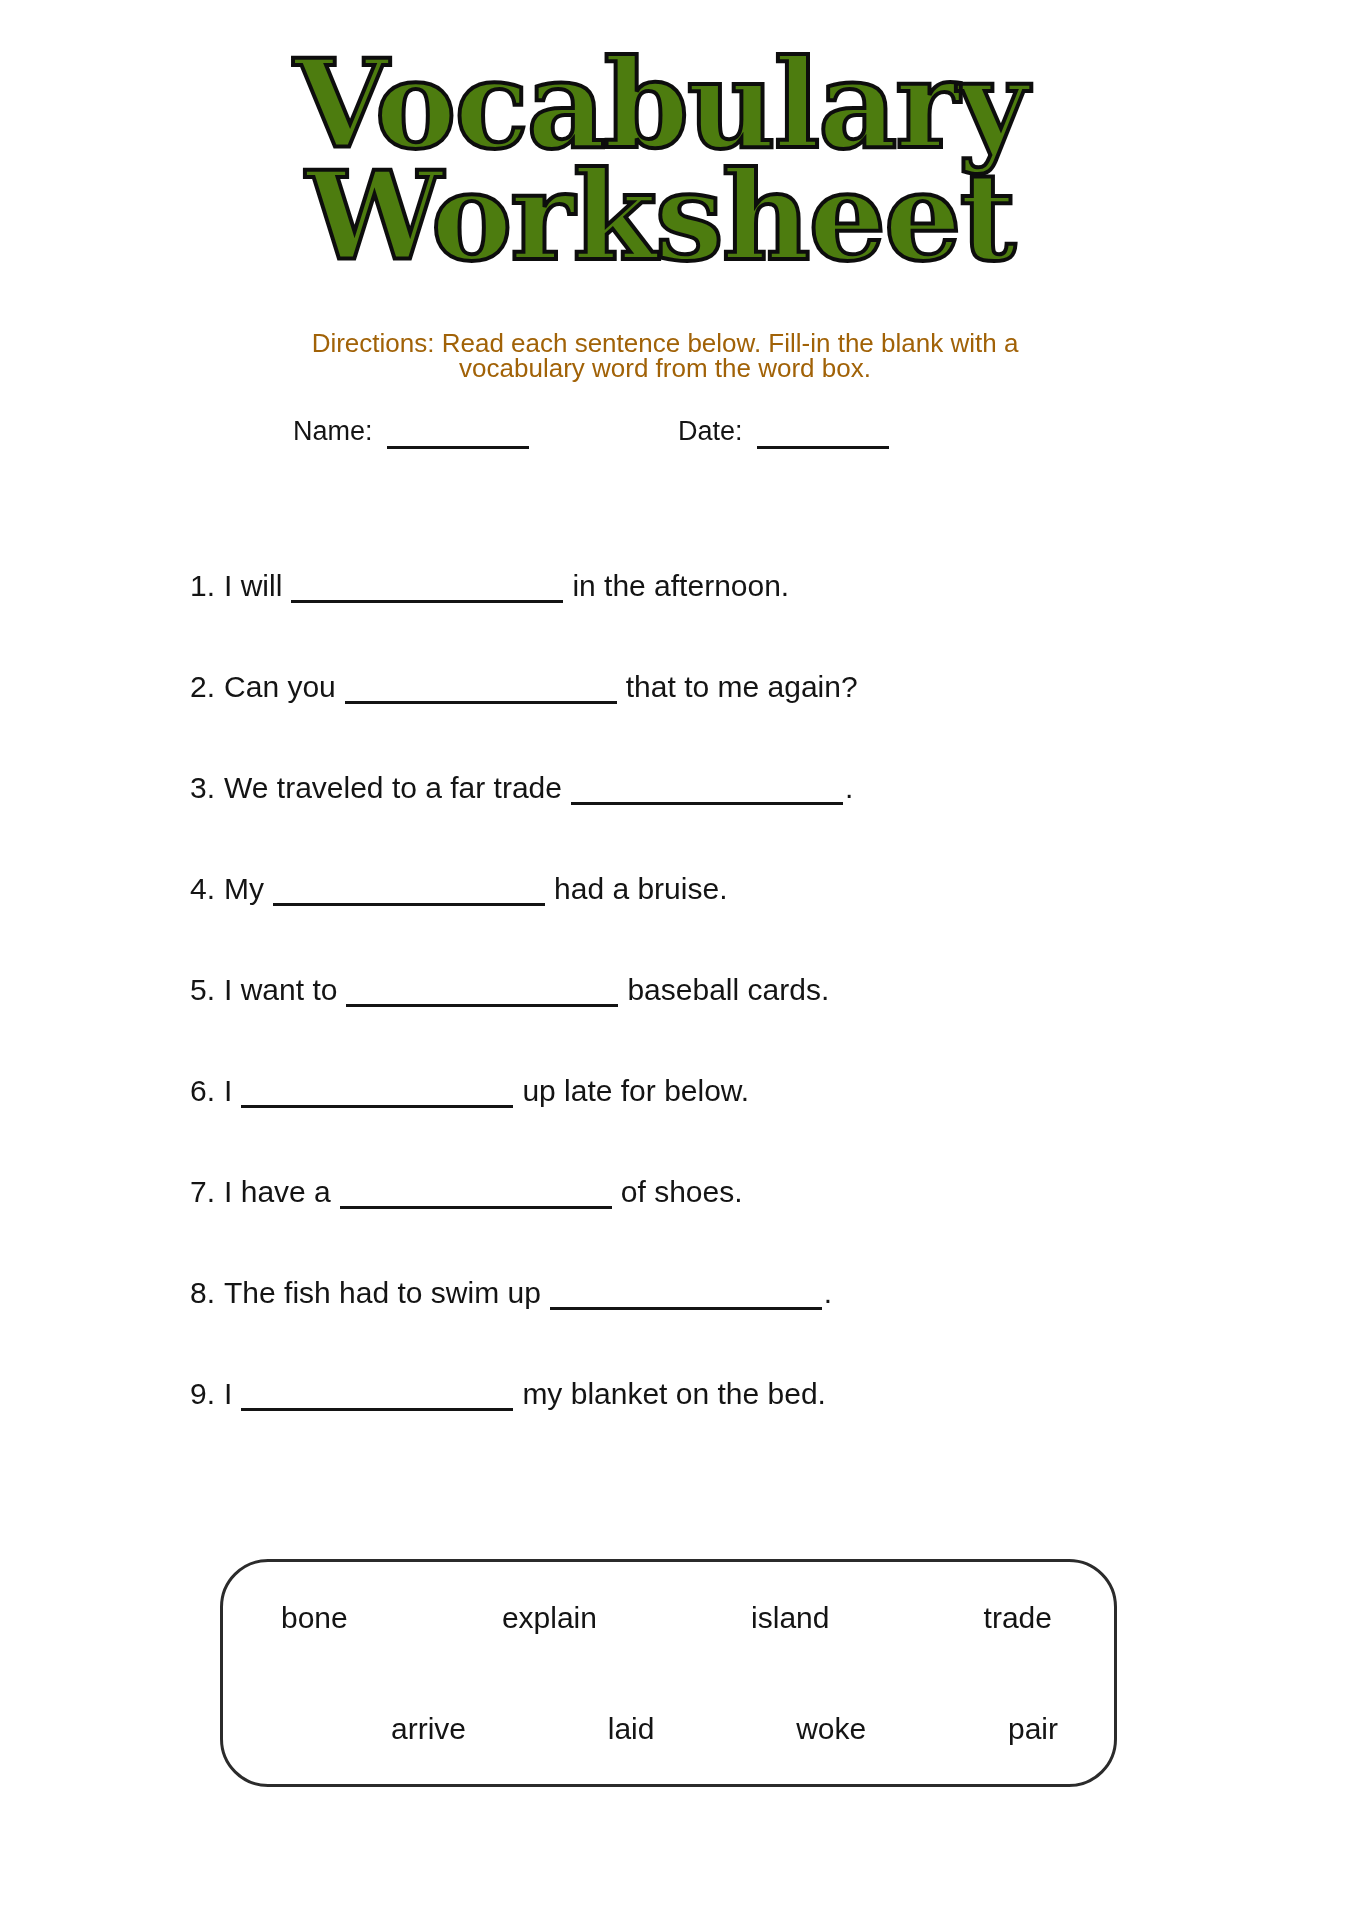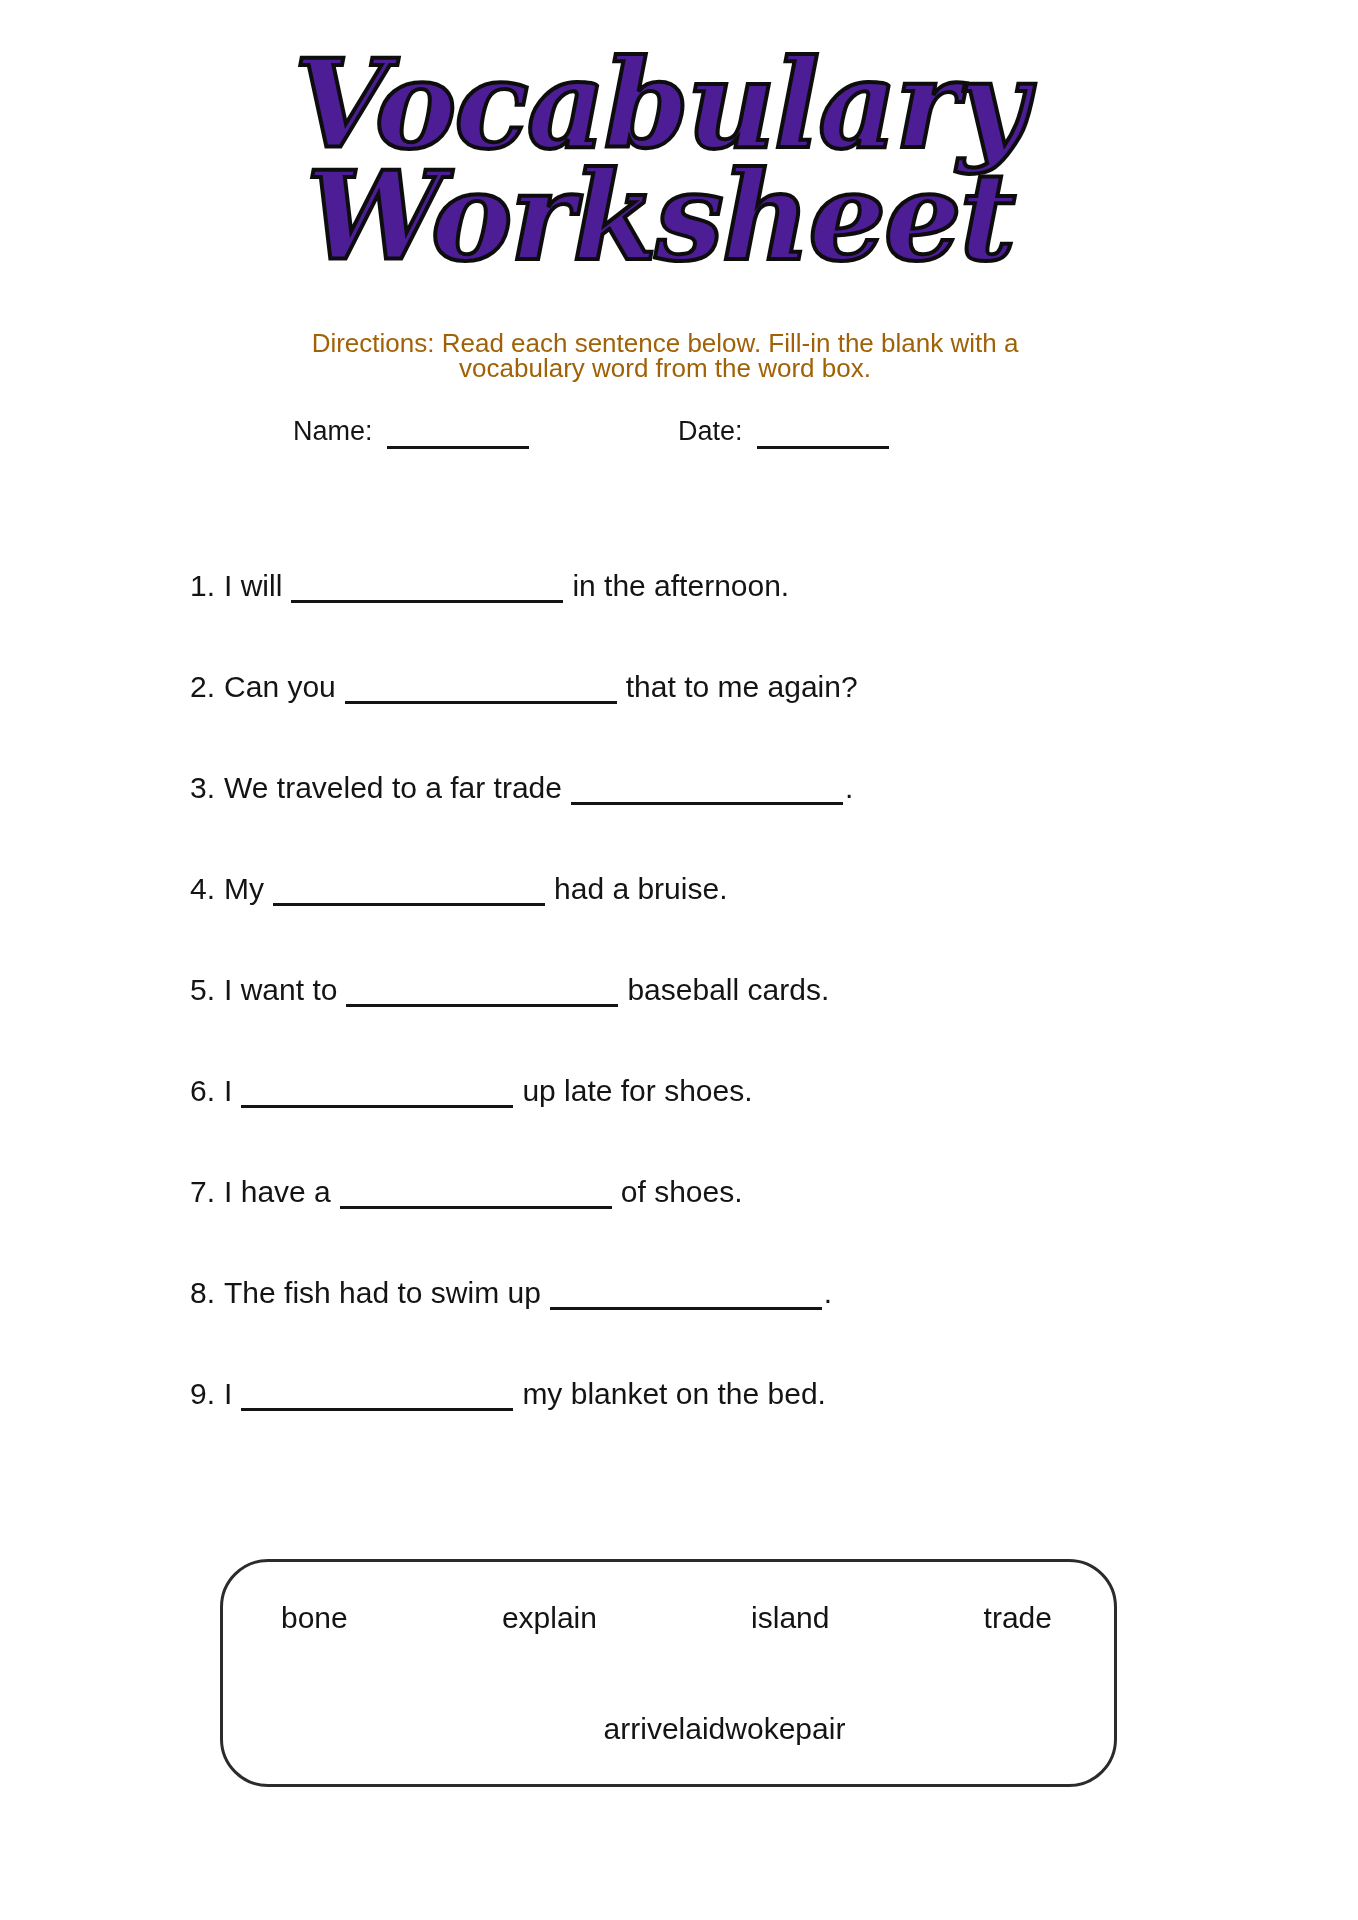--- a/index.html
+++ b/index.html
@@ -16,26 +16,25 @@
     background: #ffffff;
   }
 
   
   .title {
     position: absolute;
     top: 48px; left: 0;
     width: 1320px;
     text-align: center;
     font-family: "DejaVu Serif", serif;
-    font-style: italic;
     font-weight: bold;
     font-size: 122px;
     line-height: 112px;
     letter-spacing: -2px;
-    color: #4c1d95;
+    color: #4d7c0f;
     -webkit-text-stroke: 4px #0d0d0d;
   }
 
   
   .directions {
     position: absolute;
     top: 331px; left: 0;
     width: 1330px;
     margin: 0;
     text-align: center;
@@ -91,21 +90,21 @@
     margin-top: 32px;
   }
   .wb-row {
     flex: 1;
     display: flex;
     align-items: center;
     justify-content: space-between;
     font-size: 30px;
   }
   .wb-row-1 { padding: 0 62px 0 58px; }
-  .wb-row-2 { padding: 0 56px 0 168px; justify-content: center; }
+  .wb-row-2 { padding: 0 56px 0 168px; }
 </style>
 </head>
 <body>
 
 <div class="page">
 
   <header class="title">
     <div>Vocabulary</div>
     <div>Worksheet</div>
   </header>
@@ -158,21 +157,21 @@
       <span>5.</span>
       <span>I want to</span>
       <span class="blank"></span>
       <span>baseball cards.</span>
     </div>
 
     <div class="sentence">
       <span>6.</span>
       <span>I</span>
       <span class="blank"></span>
-      <span>up late for shoes.</span>
+      <span>up late for below.</span>
     </div>
 
     <div class="sentence">
       <span>7.</span>
       <span>I have a</span>
       <span class="blank"></span>
       <span>of shoes.</span>
     </div>
 
     <div class="sentence">

